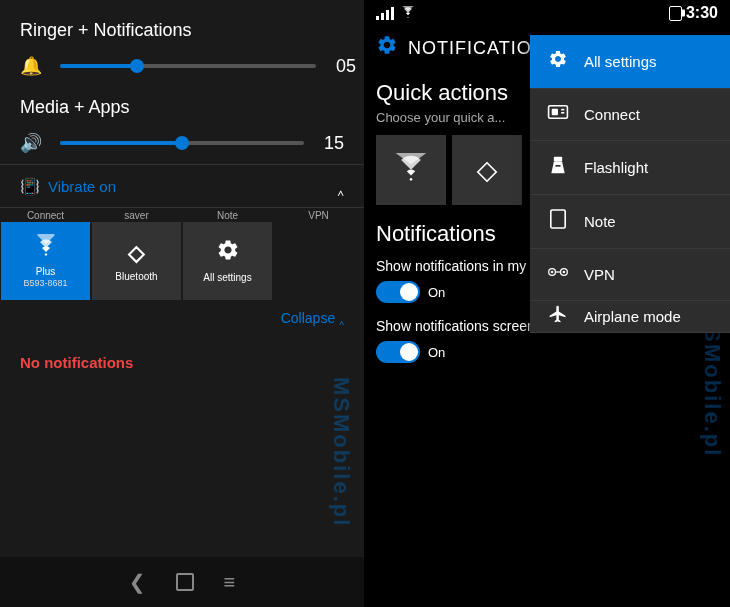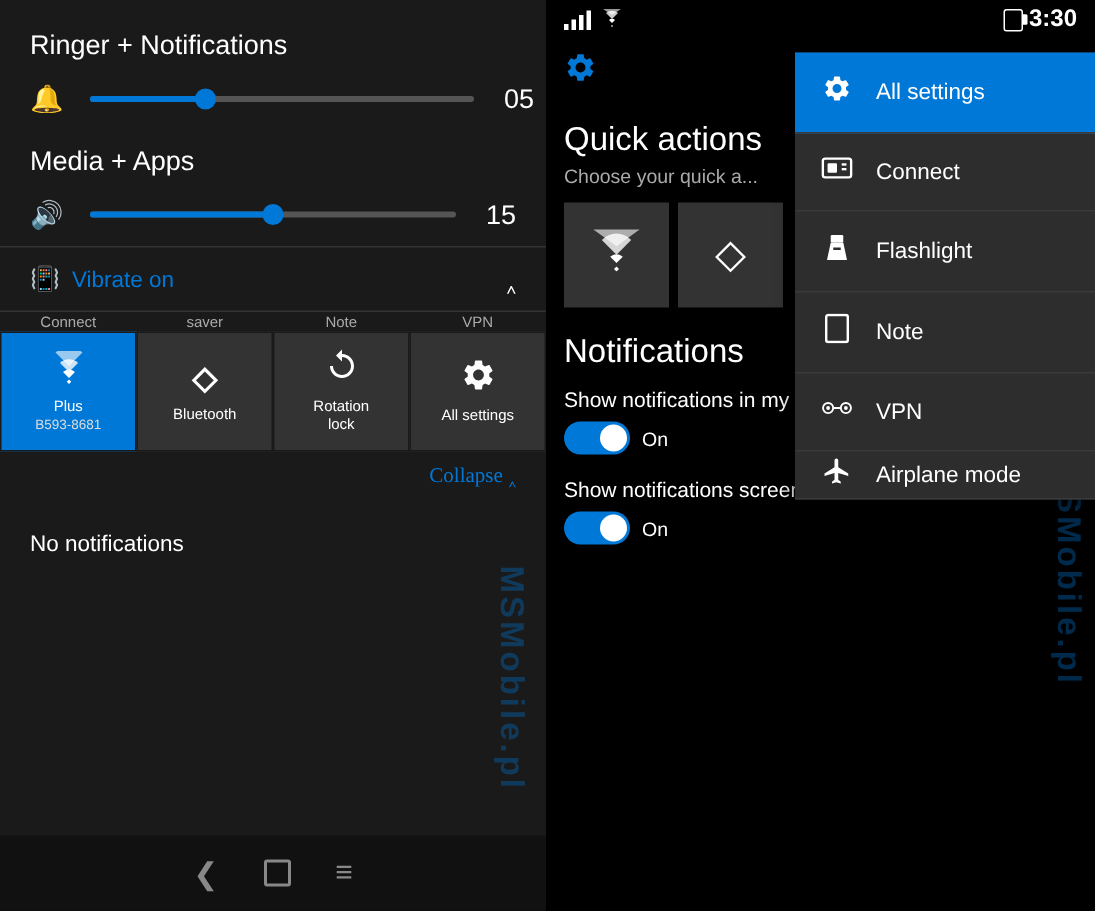--- a/index.html
+++ b/index.html
@@ -158,36 +158,35 @@
       color: #ddd;
       font-size: 9px;
       text-align: left;
     }
 
     .collapse-row {
       display: flex;
       justify-content: flex-end;
       padding: 8px 20px;
       background: #1a1a1a;
-      font-family: Liberation Serif, serif;
     }
 
     .collapse-btn {
       color: #0078d7;
       font-size: 14px;
       display: flex;
       align-items: center;
       gap: 4px;
     }
 
     .no-notif {
       padding: 20px;
-      color: #ffffff;
+      color: #ef4444;
       font-size: 15px;
-      font-weight: 400;
+      font-weight: 700;
     }
 
     .watermark-left {
       position: absolute;
       bottom: 80px;
       right: 10px;
       color: rgba(0,120,215,0.35);
       font-size: 22px;
       font-weight: bold;
       transform: rotate(0deg);
@@ -483,28 +482,20 @@
       </span>
       <div class="tile-name">Plus</div>
       <div class="tile-sub">B593-8681</div>
     </div>
 
     <div class="tile">
       <span class="tile-icon" style="font-size:24px; font-weight:bold; color:#fff;">⬦</span>
       <div class="tile-name">Bluetooth</div>
     </div>
 
-    <div class="tile">
-      <span class="tile-icon">
-        <svg width="24" height="24" viewBox="0 0 24 24" fill="white">
-          <path d="M12 4V1L8 5l4 4V6c3.3 0 6 2.7 6 6s-2.7 6-6 6-6-2.7-6-6H4c0 4.4 3.6 8 8 8s8-3.6 8-8-3.6-8-8-8z"></path>
-        </svg>
-      </span>
-      <div class="tile-name">Rotation<br>lock</div>
-    </div>
 
     <div class="tile">
       <span class="tile-icon">
         <svg width="24" height="24" viewBox="0 0 24 24" fill="white">
           <path d="M19.14 12.94c.04-.3.06-.61.06-.94 0-.32-.02-.64-.07-.94l2.03-1.58c.18-.14.23-.41.12-.61l-1.92-3.32c-.12-.22-.37-.29-.59-.22l-2.39.96c-.5-.38-1.03-.7-1.62-.94l-.36-2.54c-.04-.24-.24-.41-.48-.41h-3.84c-.24 0-.43.17-.47.41l-.36 2.54c-.59.24-1.13.57-1.62.94l-2.39-.96c-.22-.08-.47 0-.59.22L2.74 8.87c-.12.21-.08.47.12.61l2.03 1.58c-.05.3-.09.63-.09.94s.02.64.07.94l-2.03 1.58c-.18.14-.23.41-.12.61l1.92 3.32c.12.22.37.29.59.22l2.39-.96c.5.38 1.03.7 1.62.94l.36 2.54c.05.24.24.41.48.41h3.84c.24 0 .44-.17.47-.41l.36-2.54c.59-.24 1.13-.56 1.62-.94l2.39.96c.22.08.47 0 .59-.22l1.92-3.32c.12-.22.07-.47-.12-.61l-2.01-1.58zM12 15.6c-1.98 0-3.6-1.62-3.6-3.6s1.62-3.6 3.6-3.6 3.6 1.62 3.6 3.6-1.62 3.6-3.6 3.6z"></path>
         </svg>
       </span>
       <div class="tile-name">All settings</div>
     </div>
   </div>
@@ -556,20 +547,21 @@
         <span class="status-time">3:30</span>
       </div>
     </div>
 
     <div class="notif-header">
       <span class="gear-icon">
         <svg width="22" height="22" viewBox="0 0 24 24" fill="#0078d7">
           <path d="M19.14 12.94c.04-.3.06-.61.06-.94 0-.32-.02-.64-.07-.94l2.03-1.58c.18-.14.23-.41.12-.61l-1.92-3.32c-.12-.22-.37-.29-.59-.22l-2.39.96c-.5-.38-1.03-.7-1.62-.94l-.36-2.54c-.04-.24-.24-.41-.48-.41h-3.84c-.24 0-.43.17-.47.41l-.36 2.54c-.59.24-1.13.57-1.62.94l-2.39-.96c-.22-.08-.47 0-.59.22L2.74 8.87c-.12.21-.08.47.12.61l2.03 1.58c-.05.3-.09.63-.09.94s.02.64.07.94l-2.03 1.58c-.18.14-.23.41-.12.61l1.92 3.32c.12.22.37.29.59.22l2.39-.96c.5.38 1.03.7 1.62.94l.36 2.54c.05.24.24.41.48.41h3.84c.24 0 .44-.17.47-.41l.36-2.54c.59-.24 1.13-.56 1.62-.94l2.39.96c.22.08.47 0 .59-.22l1.92-3.32c.12-.22.07-.47-.12-.61l-2.01-1.58zM12 15.6c-1.98 0-3.6-1.62-3.6-3.6s1.62-3.6 3.6-3.6 3.6 1.62 3.6 3.6-1.62 3.6-3.6 3.6z"></path>
         </svg>
       </span>
+      <span class="notif-title">NOTIFICATIO</span>
     </div>
 
     <div class="qa-section">
       <div class="qa-title">Quick actions</div>
       <div class="qa-subtitle">Choose your quick a...</div>
       <div class="qa-tiles">
         <div class="qa-tile">
           <span class="qa-tile-icon">
             <svg width="34" height="28" viewBox="0 0 24 20" fill="white">
               <path d="M12 16l-3-3a4.2 4.2 0 016 0z"></path>

